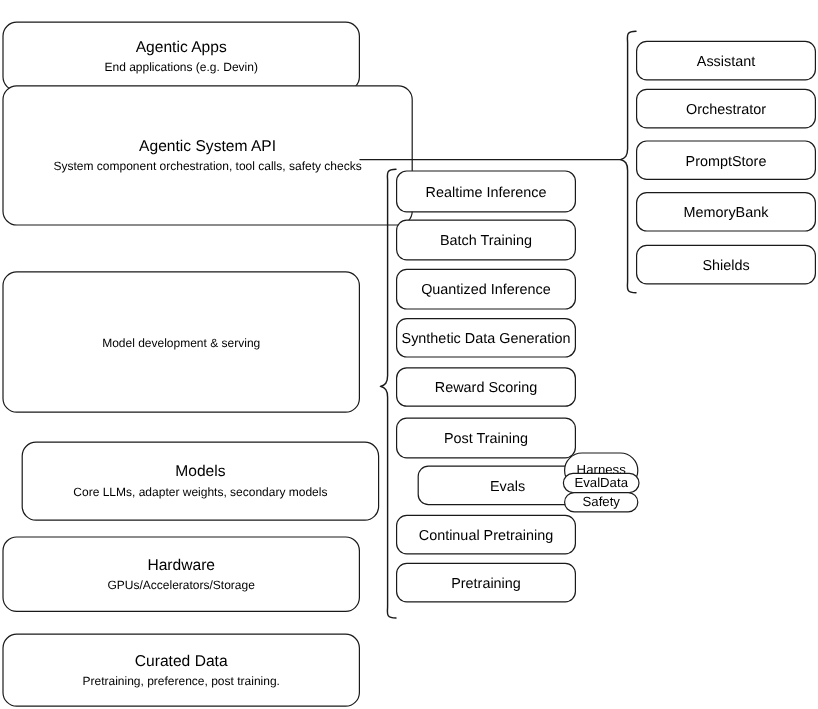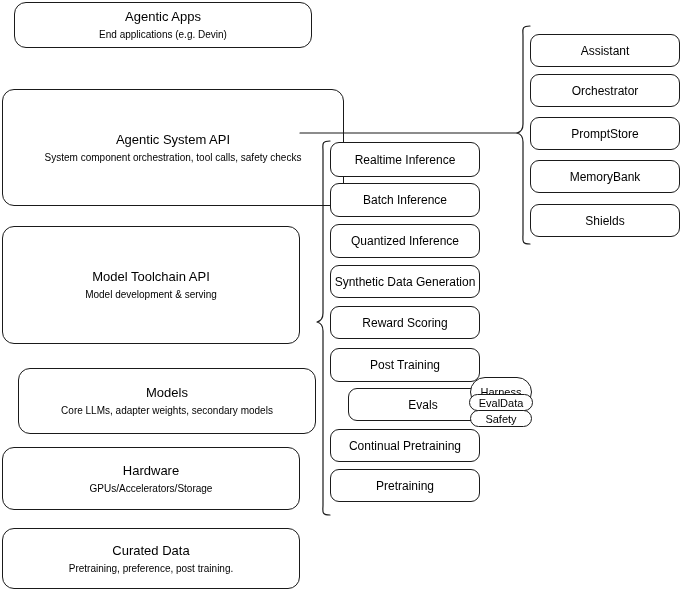--- a/index.html
+++ b/index.html
@@ -112,53 +112,52 @@
 
     <path d="M 330 141
              C 321 141, 323 145, 323 151
              L 323 313
              C 323 319, 321 321, 317 322
              C 321 323, 323 325, 323 331
              L 323 505
              C 323 511, 321 515, 330 515"></path>
   </svg>
 
-  <div class="box" style="left:2px; top:2px; width:298px; height:46px;margin-left:12px;">
+  <div class="box" style="left:2px; top:18px; width:298px; height:58px;">
     <div class="layer-title">Agentic Apps</div>
     <div class="layer-sub">End applications (e.g. Devin)</div>
   </div>
 
-  <div class="box" style="left:2px; top:89px; width:342px; height:117px;">
+  <div class="box" style="left:2px; top:71px; width:342px; height:117px;">
     <div class="layer-title">Agentic System API</div>
     <div class="layer-sub">System component orchestration, tool calls, safety checks</div>
   </div>
 
   <div class="box" style="left:2px; top:226px; width:298px; height:118px;">
-    <div class="layer-title">Model Toolchain API</div>
     <div class="layer-sub">Model development &amp; serving</div>
   </div>
 
   <div class="box" style="left:18px; top:368px; width:298px; height:66px;">
     <div class="layer-title">Models</div>
     <div class="layer-sub">Core LLMs, adapter weights, secondary models</div>
   </div>
 
   <div class="box" style="left:2px; top:447px; width:298px; height:63px;">
     <div class="layer-title">Hardware</div>
     <div class="layer-sub">GPUs/Accelerators/Storage</div>
   </div>
 
   <div class="box" style="left:2px; top:528px; width:298px; height:61px;">
     <div class="layer-title">Curated Data</div>
     <div class="layer-sub">Pretraining, preference, post training.</div>
   </div>
 
   <div class="cap" style="left:330px; top:142px; width:150px; height:35px;">Realtime Inference</div>
 
-  <div class="cap" style="left:330px; top:183px; width:150px; height:34px;">Batch Inference</div>
+  <div class="cap" style="left:330px; top:183px; width:150px; height:34px;">Batch Training</div>
 
   <div class="cap" style="left:330px; top:224px; width:150px; height:34px;">Quantized Inference</div>
 
   <div class="cap" style="left:330px; top:265px; width:150px; height:33px;">Synthetic Data Generation</div>
 
   <div class="cap" style="left:330px; top:348px; width:150px; height:34px;">Post Training</div>
 
   <div class="cap" style="left:330px; top:306px; width:150px; height:33px;">Reward Scoring</div>
 
   <div class="cap" style="left:348px; top:388px; width:150px; height:33px;">Evals</div>

